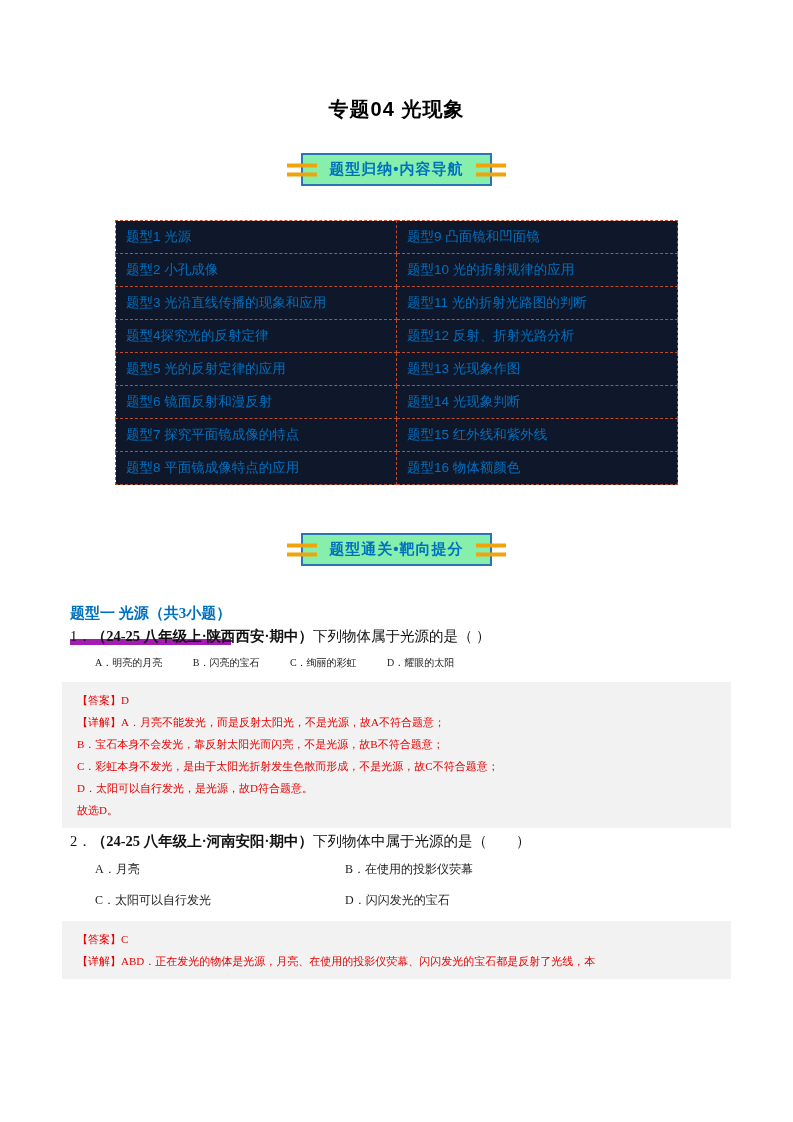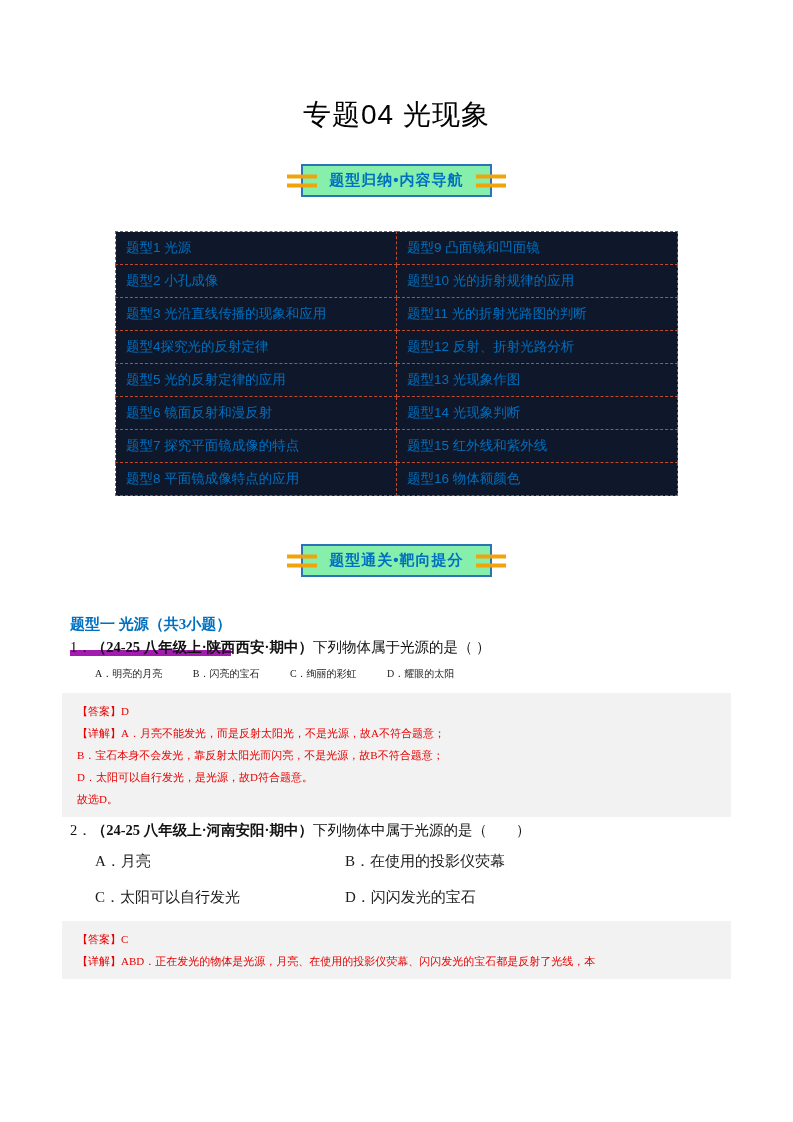--- a/index.html
+++ b/index.html
@@ -3,21 +3,21 @@
 <meta charset="utf-8">
 <style>
   * { margin:0; padding:0; box-sizing:border-box; }
   html,body { background:#ffffff; }
   .page {
     width:793px; height:1122px; margin:0 auto; background:#ffffff;
     padding:96px 70px 0; overflow:hidden; position:relative;
     font-family:"Liberation Serif", serif; color:#1a1a1a;
   }
   .title {
-    text-align:center; font-size:28px; font-weight:400; letter-spacing:1px;
+    text-align:center; font-size:20px; font-weight:700; letter-spacing:1px;
     font-family:"Liberation Sans", sans-serif; color:#000;
   }
   .banner-row { text-align:center; margin-top:30px; }
   .banner-row.second { margin-top:48px; }
   .banner {
     position:relative; display:inline-block; border:2px solid #2b74b8;
     background:#86efac; padding:5px 26px;
   }
   .banner-text {
     color:#0070c0; font-weight:700; font-size:15px; letter-spacing:1px;
@@ -39,21 +39,21 @@
   .section-heading .u { border-bottom:6px solid #a21caf; padding-bottom:18px; }
 
   .stem { margin-top:0; font-size:14.5px; line-height:1.8; color:#111; }
   .stem .src { font-weight:700; }
 
   .options-inline { margin:5px 0 0 25px; font-size:10px; line-height:1.8; }
   .options-inline .opt { margin-right:28px; }
 
   .options-grid {
     margin:5px 0 0 25px; display:grid; grid-template-columns:250px 1fr;
-    row-gap:9px; font-size:15px; line-height:1.8;
+    row-gap:9px; font-size:12px; line-height:1.8;
   }
 
   .answer-block {
     margin:10px -8px 0; background:#f2f2f2; padding:7px 15px;
     color:#e60000; font-size:11px;
   }
   .answer-block p { line-height:2.0; }
 </style>
 </head>
 <body>
@@ -126,20 +126,21 @@
     <span class="opt">A．明亮的月亮</span>
     <span class="opt">B．闪亮的宝石</span>
     <span class="opt">C．绚丽的彩虹</span>
     <span class="opt">D．耀眼的太阳</span>
   </p>
 
   <div class="answer-block">
     <p>【答案】D</p>
     <p>【详解】A．月亮不能发光，而是反射太阳光，不是光源，故A不符合题意；</p>
     <p>B．宝石本身不会发光，靠反射太阳光而闪亮，不是光源，故B不符合题意；</p>
+    <p>C．彩虹本身不发光，是由于太阳光折射发生色散而形成，不是光源，故C不符合题意；</p>
     <p>D．太阳可以自行发光，是光源，故D符合题意。</p>
     <p>故选D。</p>
   </div>
 
   <p class="stem">
     <span>2．</span><span class="src">（24-25 八年级上·河南安阳·期中）</span><span>下列物体中属于光源的是（　　）</span>
   </p>
   <div class="options-grid">
     <span>A．月亮</span>
     <span>B．在使用的投影仪荧幕</span>

